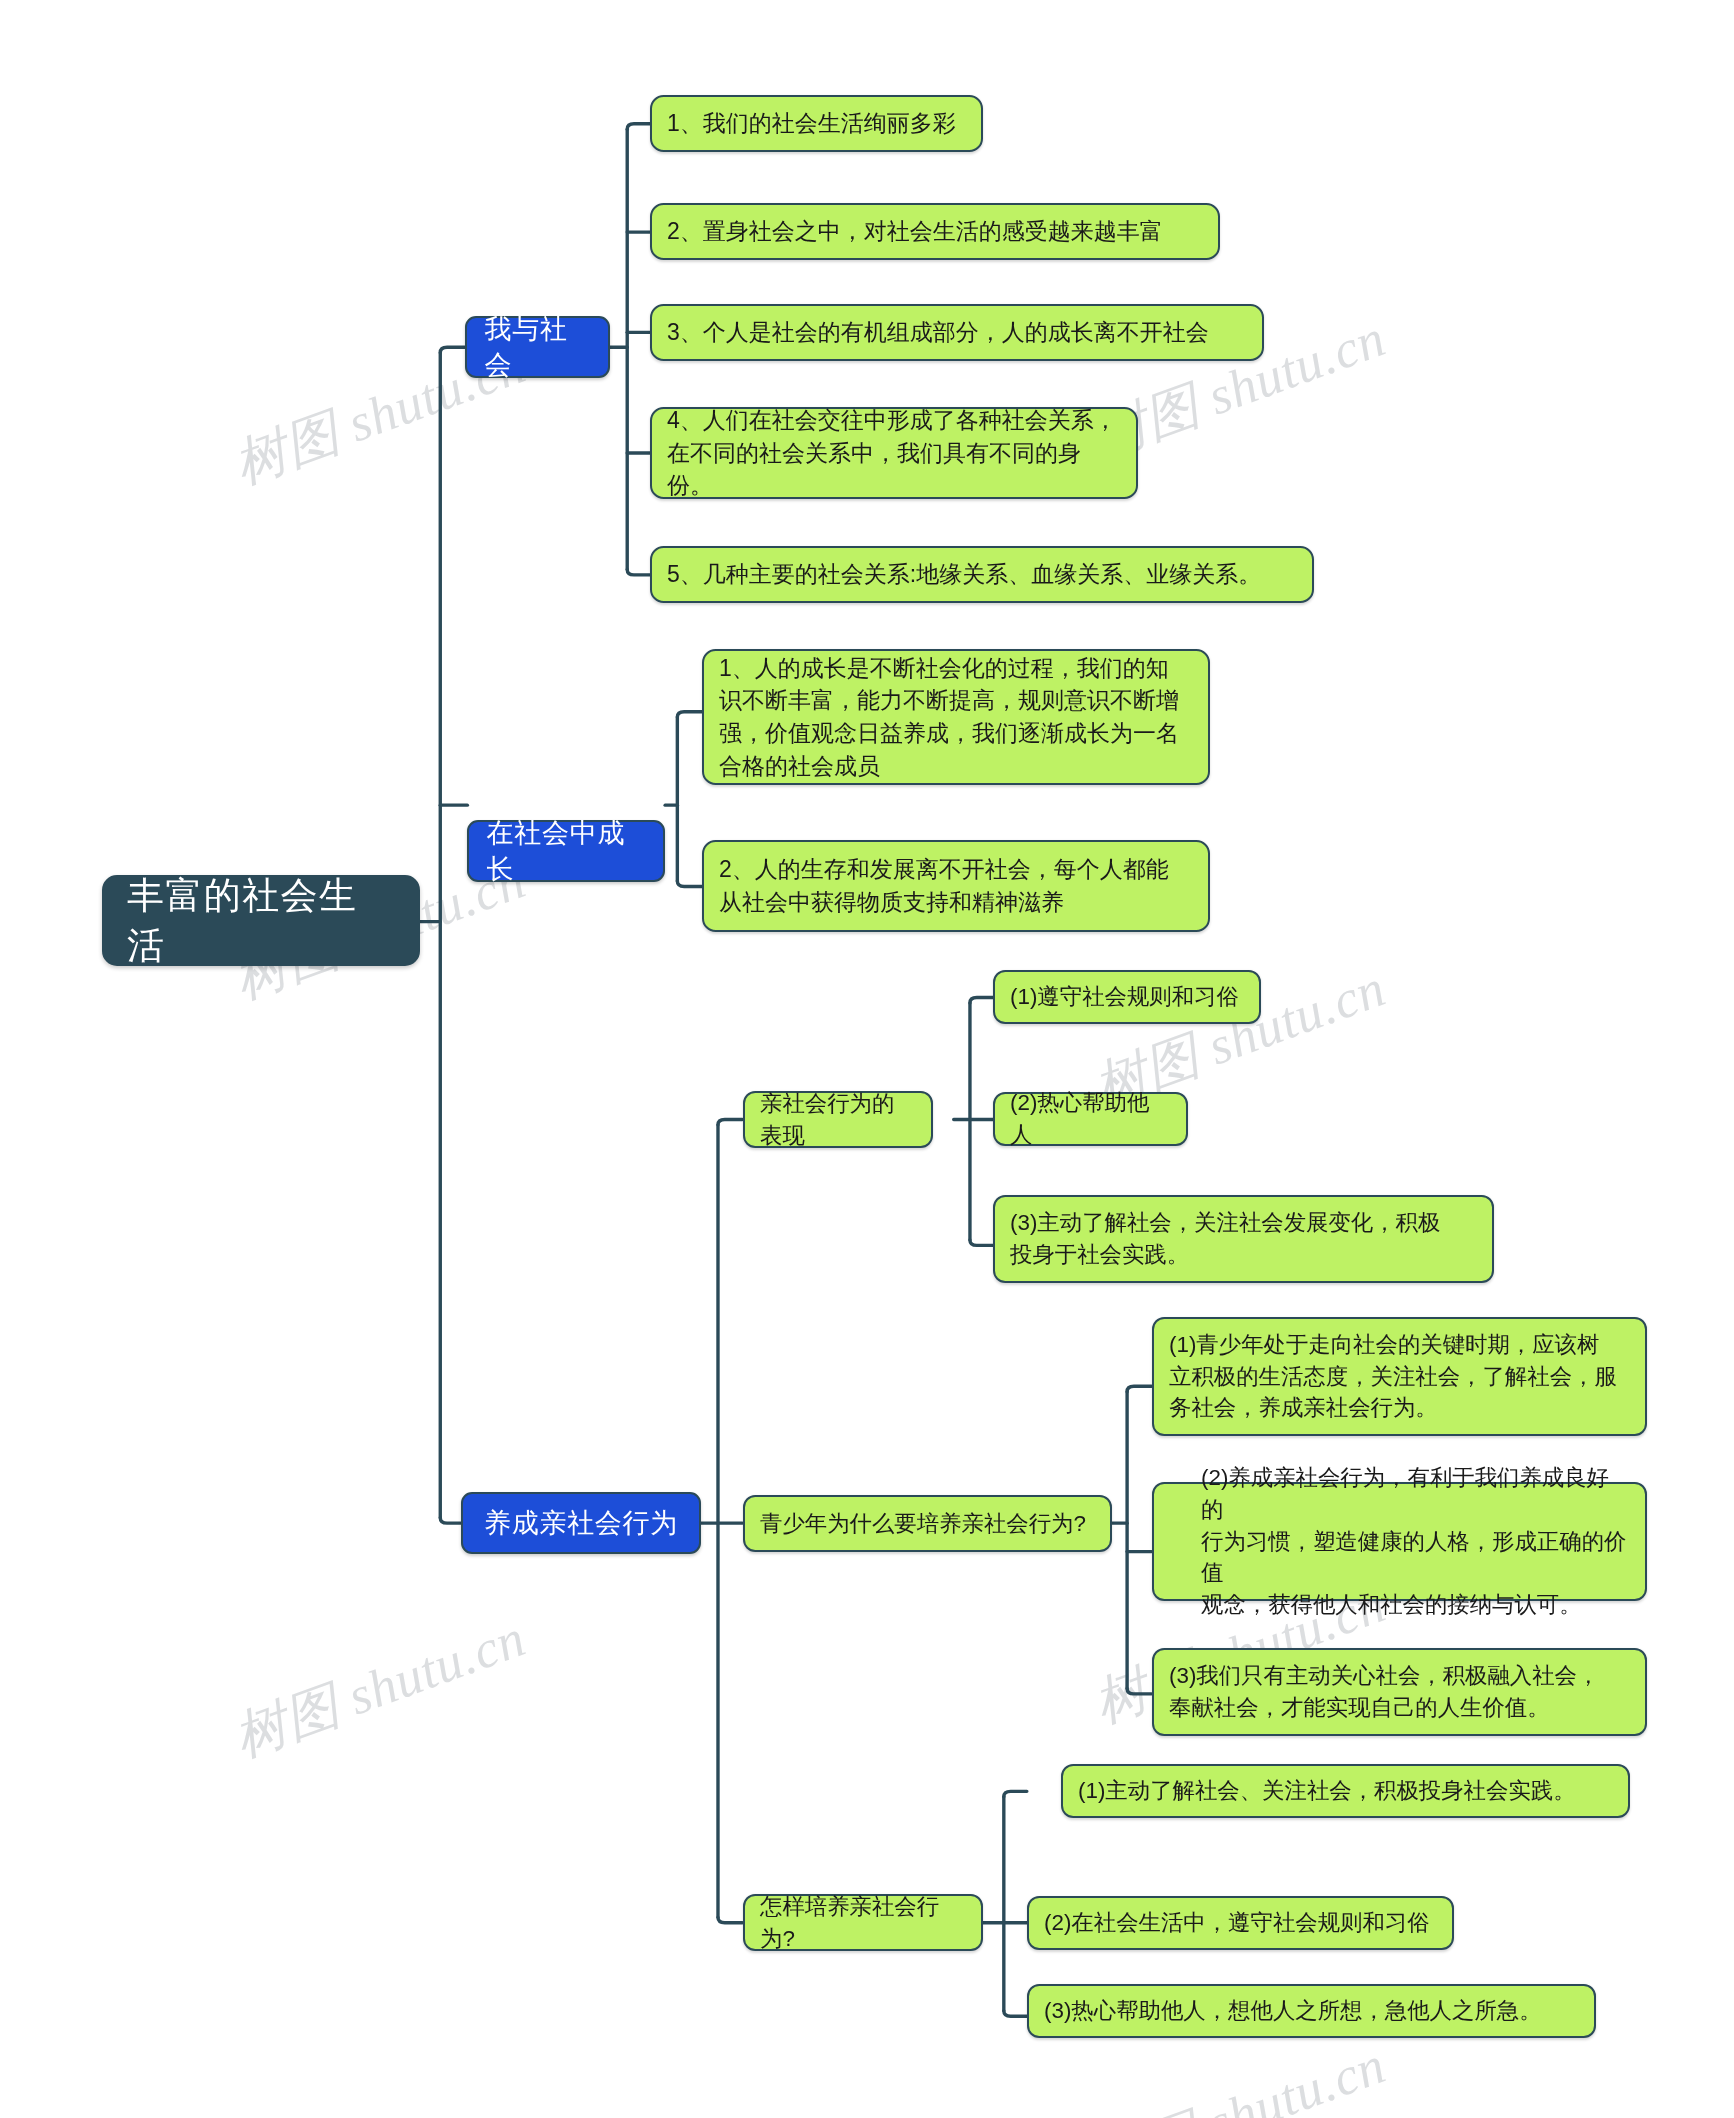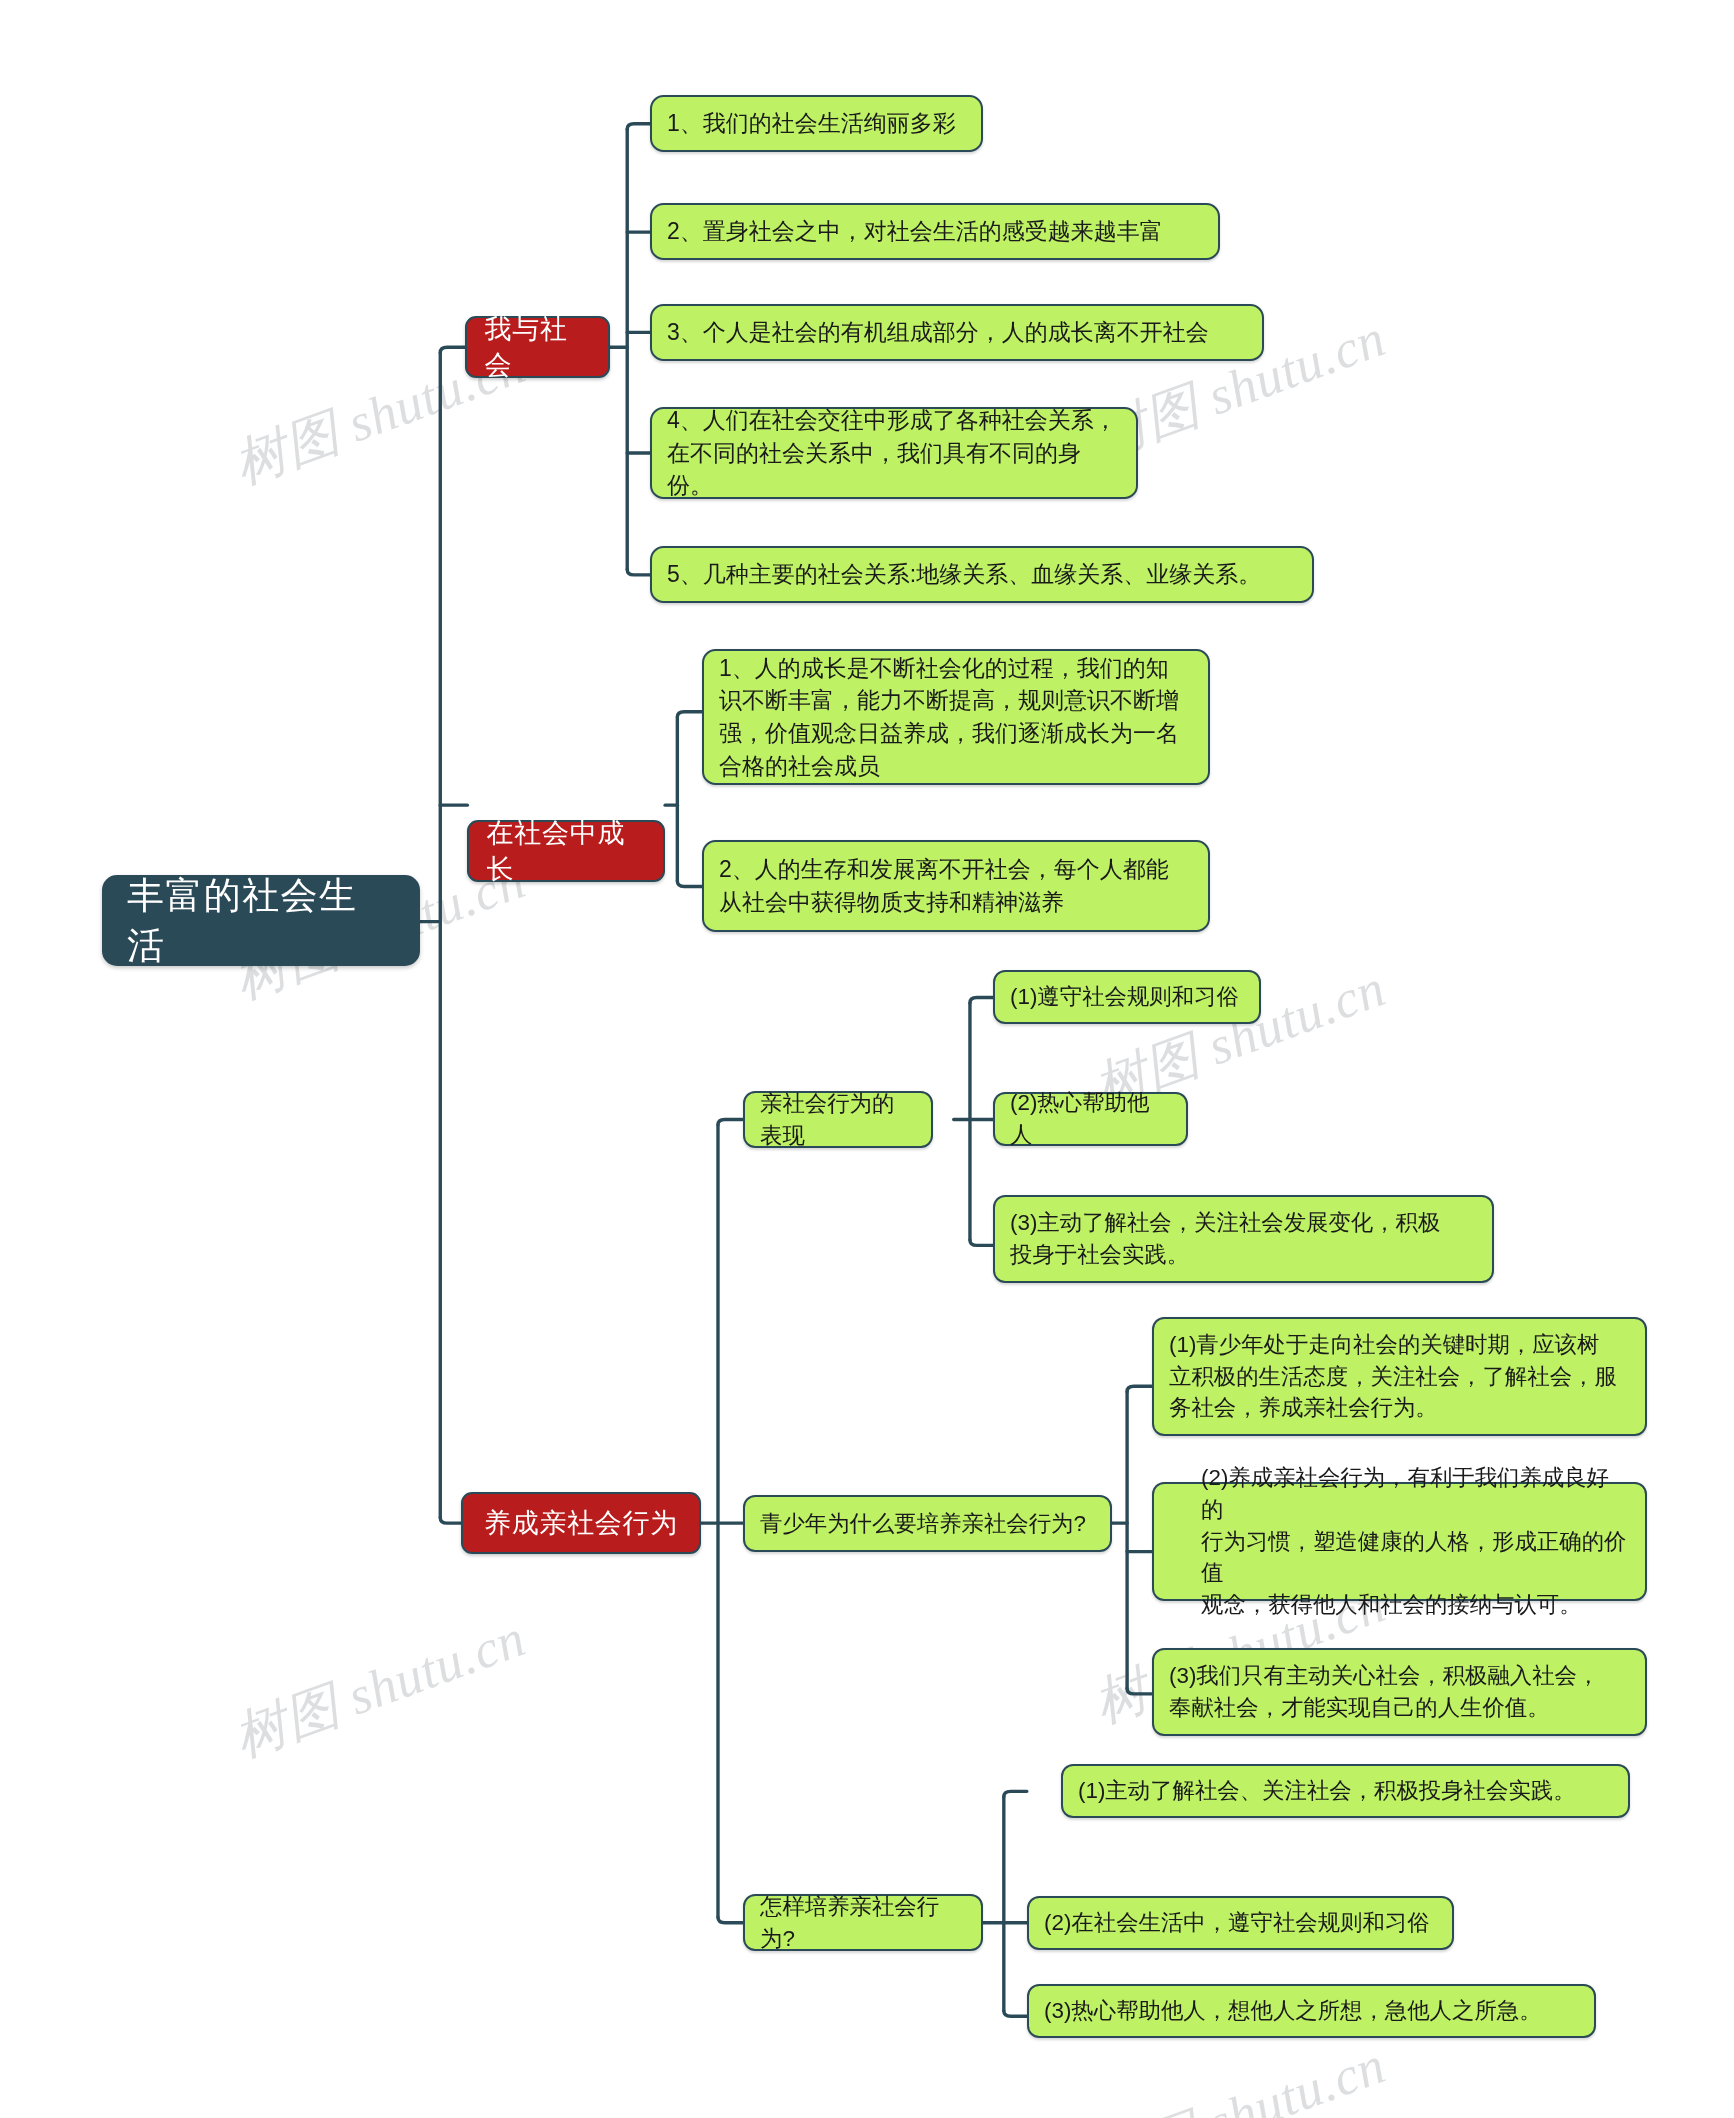--- a/index.html
+++ b/index.html
@@ -56,21 +56,21 @@
     border: 2px solid #2b4a58;
     border-radius: 15px;
     color: #ffffff;
     font-size: 37px;
     padding: 0 23px;
     justify-content: flex-start;
     box-shadow: 0 2px 4.1px rgba(0,0,0,0.22);
     letter-spacing: 1.4px;
   }
   .node-branch {
-    background: #b91c1c;
+    background: #1d4ed8;
     border: 2px solid #2b4a58;
     border-radius: 11px;
     color: #ffffff;
     font-size: 27px;
     padding: 0 17.6px;
     justify-content: center;
     box-shadow: 0 2px 3.4px rgba(0,0,0,0.20);
     letter-spacing: 0.7px;
   }
   .node-leaf {

